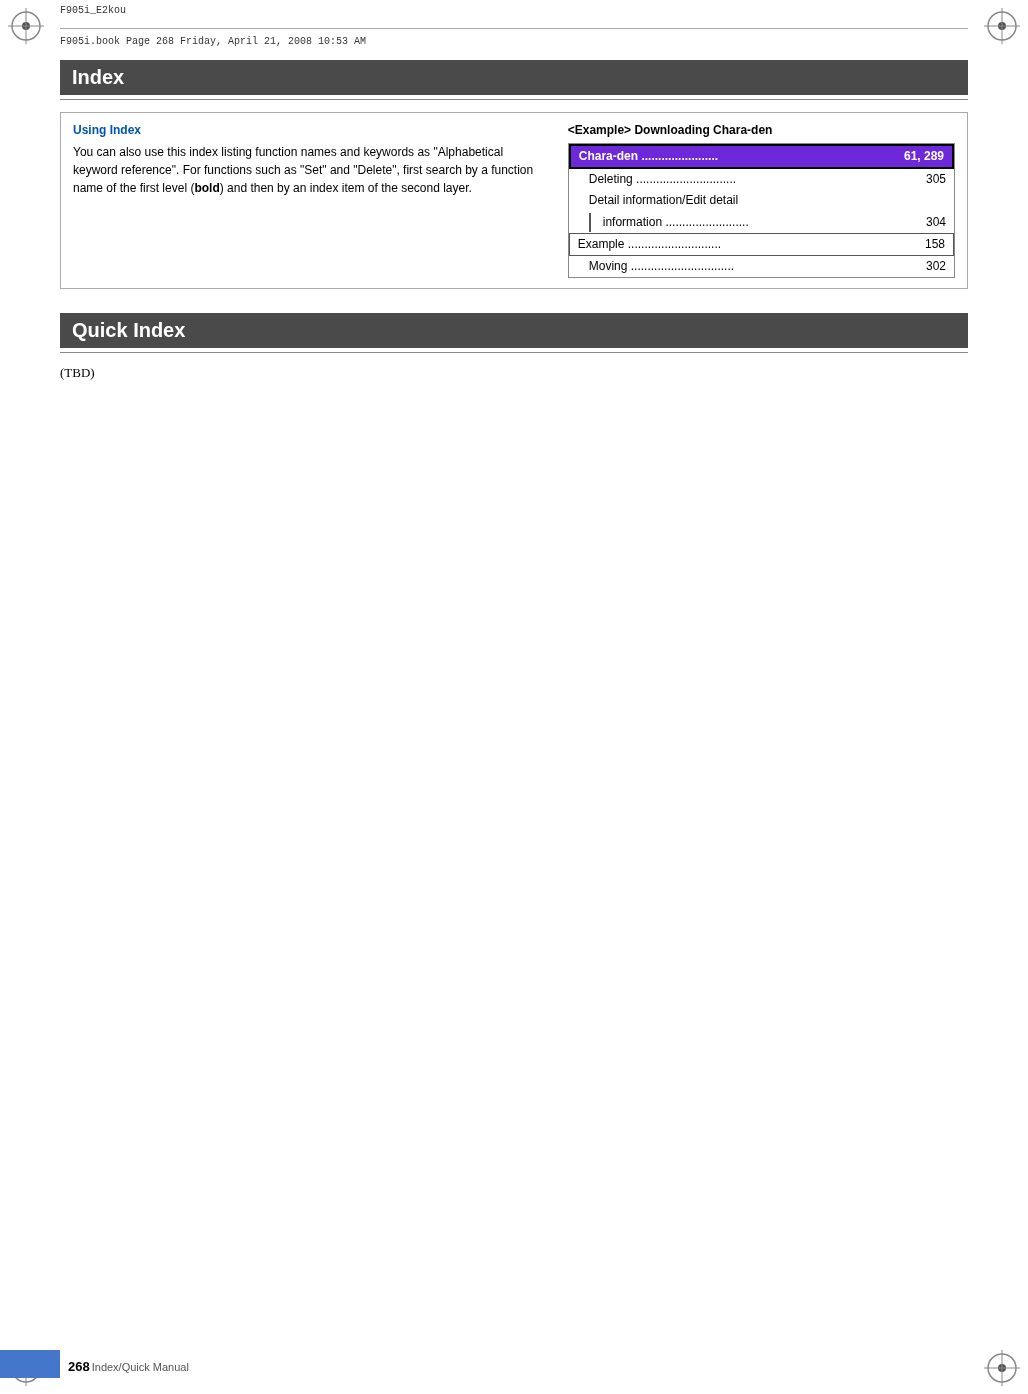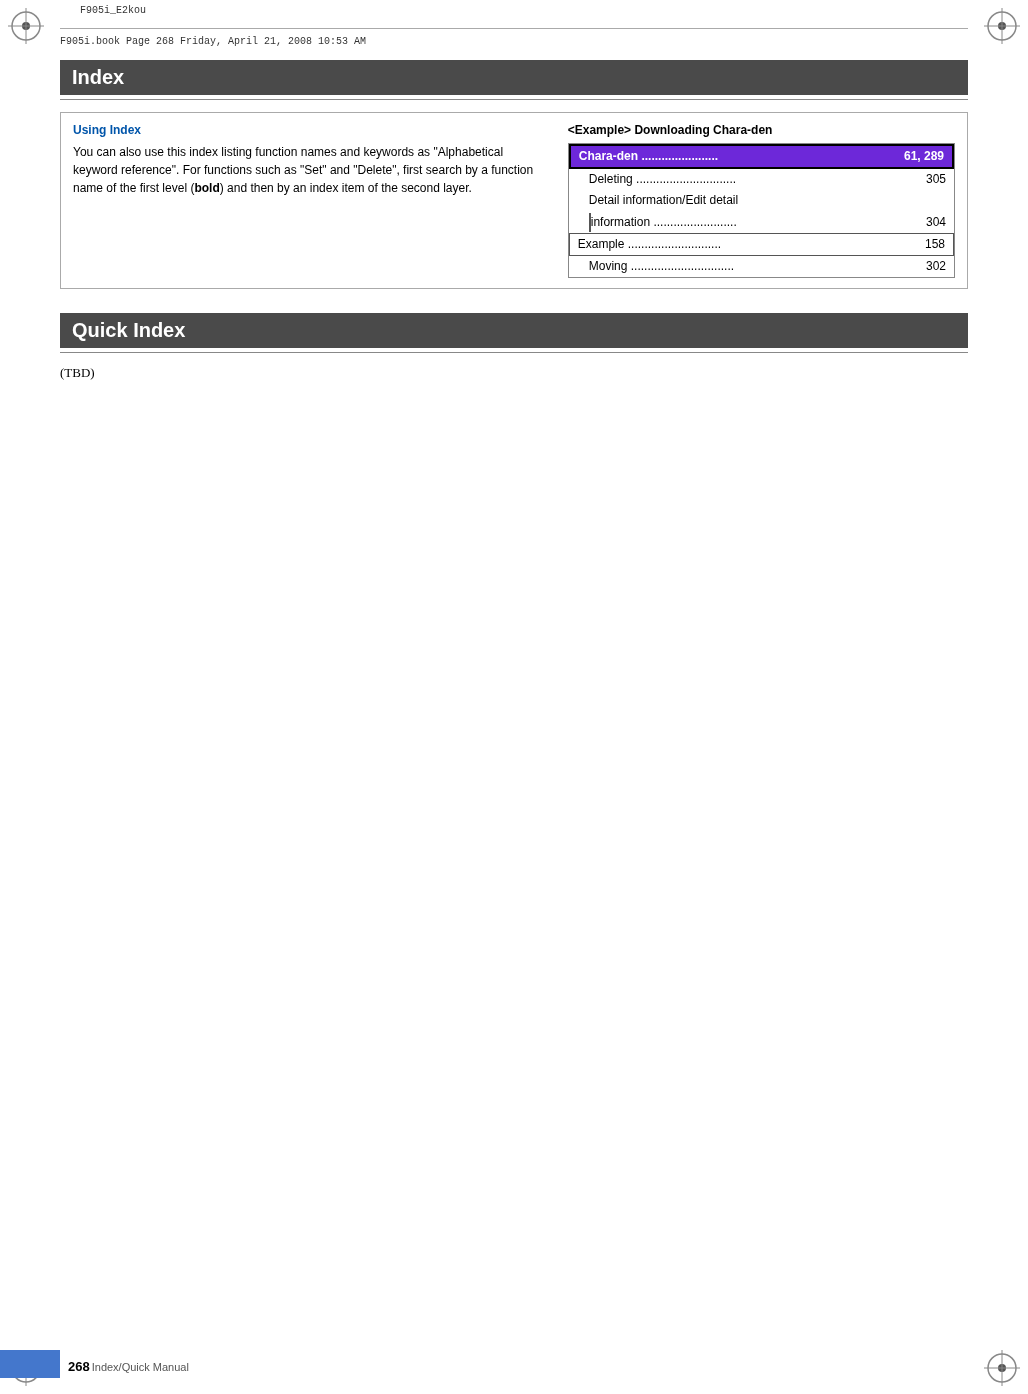--- a/index.html
+++ b/index.html
@@ -17,21 +17,21 @@
 
     
     .header-bar {
       position: absolute;
       top: 0;
       left: 0;
       right: 0;
       height: 20px;
       display: flex;
       align-items: center;
-      padding-left: 80px;
+      padding-left: 60px;
     }
     .header-text {
       font-size: 10px;
       color: #333;
       font-family: 'Courier New', monospace;
     }
 
     
     .file-info-line {
       position: absolute;
@@ -251,21 +251,21 @@
             <span class="index-label">Deleting ..............................</span>
             <span class="index-number">305</span>
           </div>
 
           <div class="index-row indented">
             <span class="index-label">Detail information/Edit detail</span>
             <span class="index-number"></span>
           </div>
 
           <div class="index-row indented">
-            <span class="index-label" style="padding-left:0; border-left: 2px solid #555;">information .........................</span>
+            <span class="index-label" style="padding-left:12px; border-left: 2px solid #555;">information .........................</span>
             <span class="index-number">304</span>
           </div>
 
           <div class="index-row highlighted-outline" style="border:1px solid #555; background:#fff;">
             <span class="index-label">Example ............................</span>
             <span class="index-number">158</span>
           </div>
 
           <div class="index-row indented">
             <span class="index-label">Moving ...............................<br style="display:none"></span>

